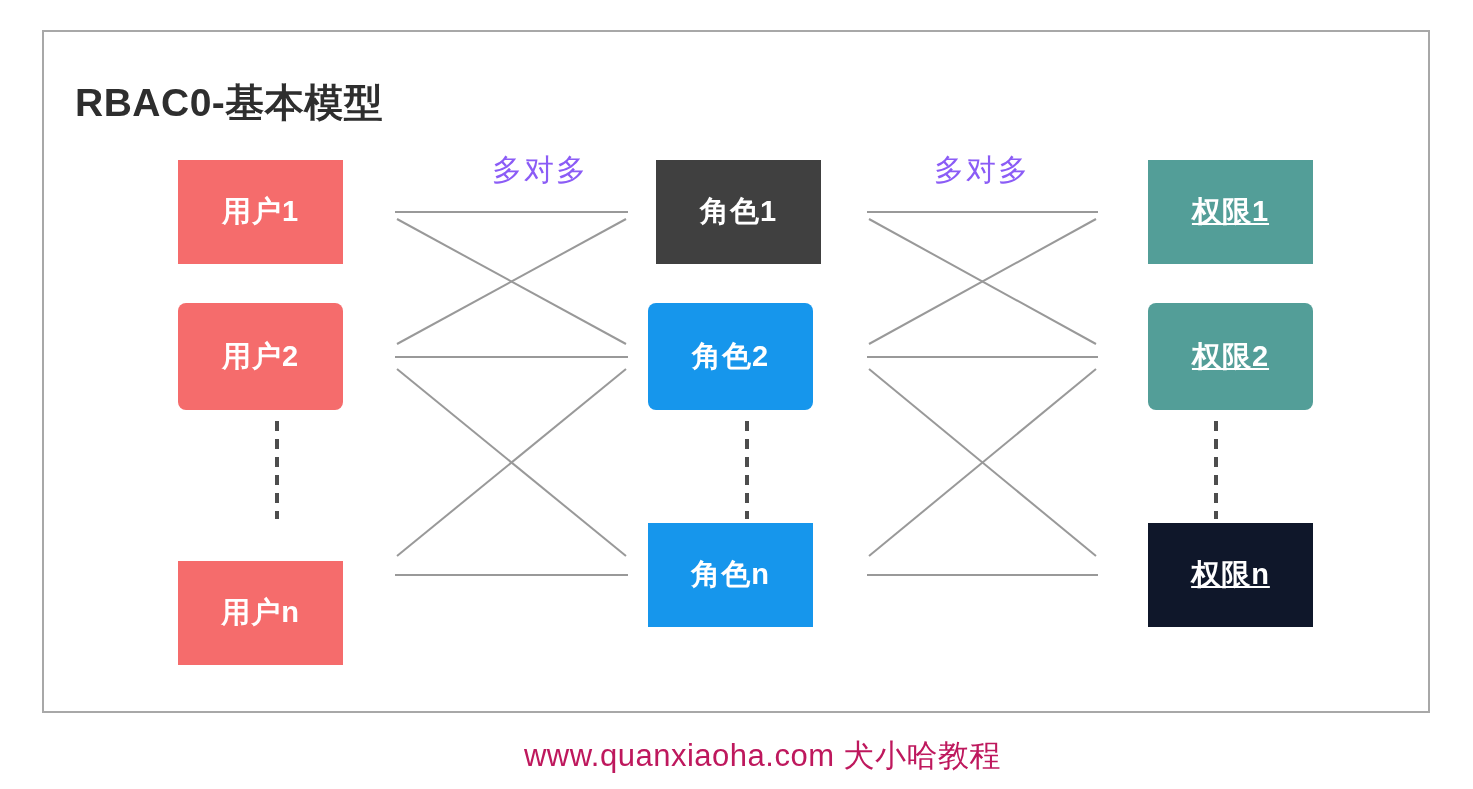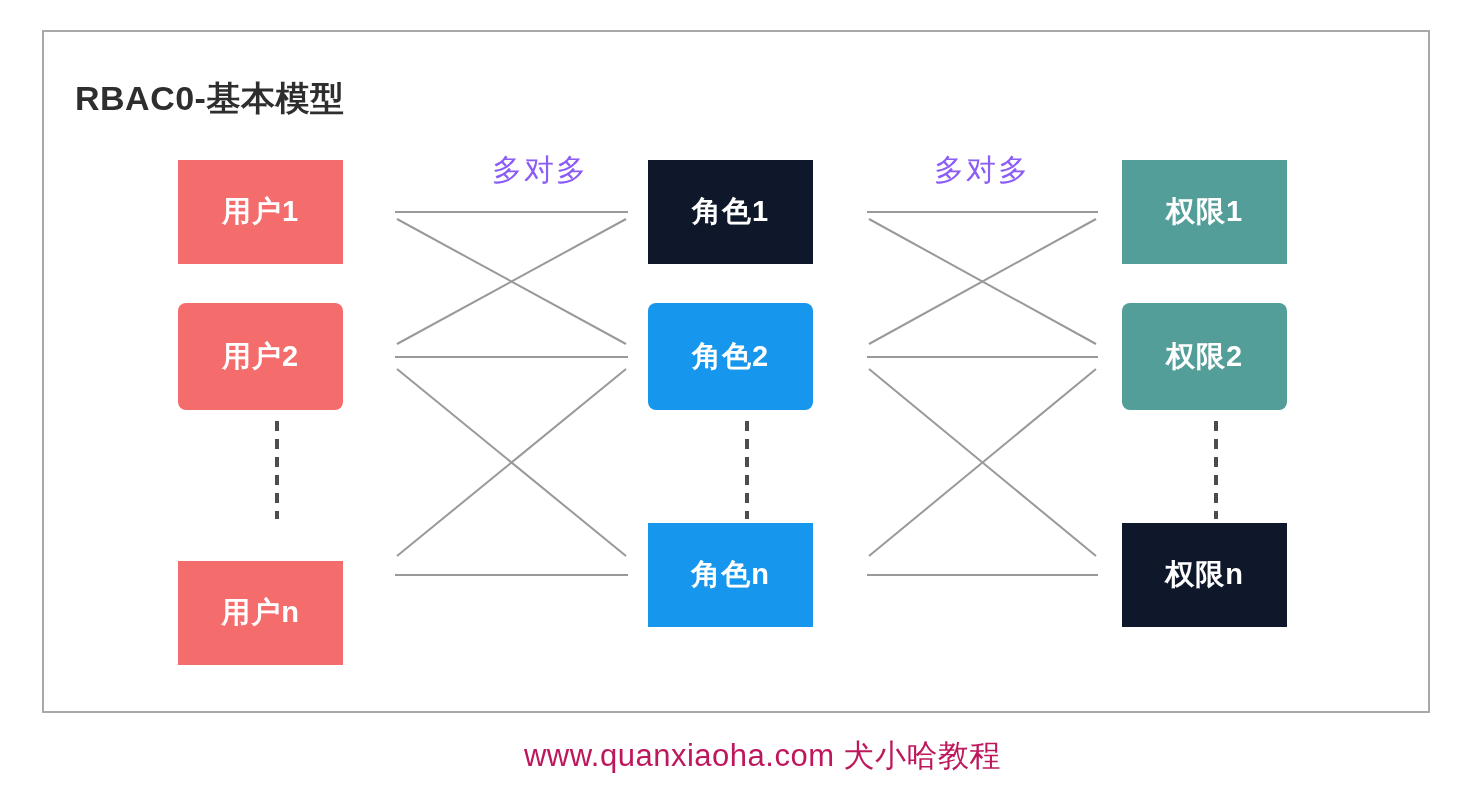--- a/index.html
+++ b/index.html
@@ -22,41 +22,41 @@
     width: 1388px;
     height: 683px;
     border: 2px solid #a8a8a8;
     background: #ffffff;
     box-sizing: border-box;
   }
   .diagram-title {
     position: absolute;
     left: 73px;
     top: 74px;
-    font-size: 34px;
+    font-size: 39px;
     font-weight: bold;
     color: #2e2e2e;
     letter-spacing: 0.5px;
   }
   .node {
     position: absolute;
     width: 165px;
     height: 104px;
     display: flex;
     align-items: center;
     justify-content: center;
     color: #ffffff;
     font-size: 29px;
     font-weight: bold;
     letter-spacing: 1px;
   }
   
   .col-users { left: 178px; }
   .col-roles { left: 648px; }
-  .col-perms { left: 1122px; }
+  .col-perms { left: 1148px; text-decoration: underline; }
   
   .row-1 { top: 160px; }
   .row-2 { top: 303px; height: 107px; border-radius: 8px; }
   .row-n { top: 523px; }
   .relation-label {
     position: absolute;
     top: 150px;
     width: 200px;
     text-align: center;
     font-size: 30px;
@@ -116,21 +116,21 @@
     <line x1="1216" y1="421" x2="1216" y2="519" stroke="#4d4d4d" stroke-width="4" stroke-dasharray="10 8"></line>
   </svg>
 
   <div class="relation-label relation-left">多对多</div>
   <div class="relation-label relation-right">多对多</div>
 
   <div class="node col-users row-1" style="background-color: rgb(245, 108, 108);">用户1</div>
   <div class="node col-users row-2" style="background-color: rgb(245, 108, 108);">用户2</div>
   <div class="node col-users row-n" style="background-color: rgb(245, 108, 108); margin-top: 38px;">用户n</div>
 
-  <div class="node col-roles row-1" style="background-color: #0f172a;">角色1</div>
+  <div class="node col-roles row-1" style="background-color: #404040; margin-left: 8px;">角色1</div>
   <div class="node col-roles row-2" style="background-color: rgb(22, 150, 236);">角色2</div>
   <div class="node col-roles row-n" style="background-color: rgb(22, 150, 236);">角色n</div>
 
   <div class="node col-perms row-1" style="background-color: rgb(83, 158, 152);">权限1</div>
   <div class="node col-perms row-2" style="background-color: rgb(83, 158, 152);">权限2</div>
   <div class="node col-perms row-n" style="background-color: #0f172a;">权限n</div>
 
   <div class="watermark">www.quanxiaoha.com 犬小哈教程</div>
 </div>
 

